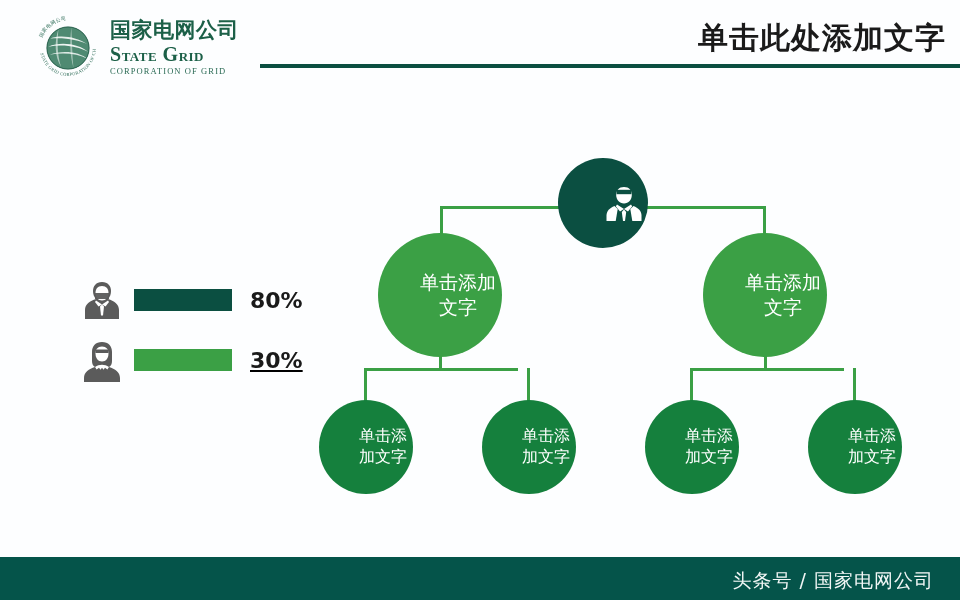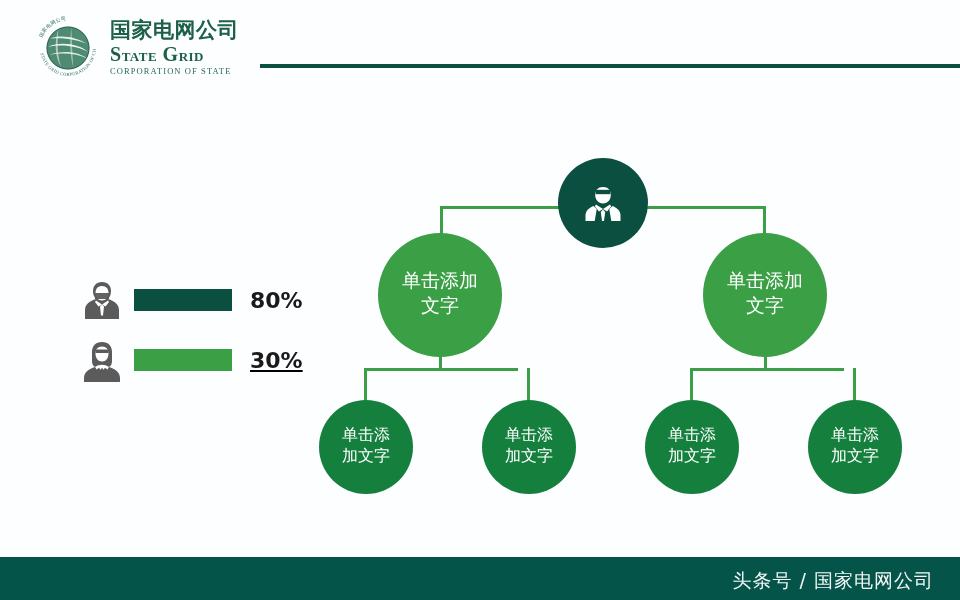--- a/index.html
+++ b/index.html
@@ -153,25 +153,25 @@
   .connector {
     position: absolute;
     background: #3ba045;
   }
 
   .node {
     position: absolute;
     border-radius: 50%;
     display: flex;
     align-items: center;
-    justify-content: center;
+    justify-content: flex-end;
     text-align: center;
     color: #ffffff;
     box-sizing: border-box;
-    font-family: Liberation Mono, monospace;
+    font-family: Liberation Serif, serif;
   }
   .node-top {
     left: 558px; top: 158px;
     width: 90px; height: 90px;
     background: #0b4f41;
   }
   .node-mid {
     width: 124px; height: 124px;
     background: #3ba045;
     font-size: 19px;
@@ -216,25 +216,26 @@
       <text font-size="6.6" fill="#2a6a54" font-family="'Liberation Serif',serif" letter-spacing="0.5">
         <textPath href="#ringBot" startOffset="6%">STATE GRID CORPORATION OF CHINA</textPath>
       </text>
     </svg>
     <div class="logo-text">
       <div class="logo-cn">国家电网公司</div>
       <div class="logo-en">
         <span>S</span><small>TATE</small>
         <span>G</span><small>RID</small>
       </div>
-      <div class="logo-sub">CORPORATION OF STATE</div>
+      <div class="logo-sub">CORPORATION OF GRID</div>
     </div>
   </div>
 
   <div class="title-rule"></div>
+  <div class="slide-title">单击此处添加文字</div>
 
   <div class="legend">
 
     <div class="legend-row r1">
       <svg class="legend-icon" viewBox="0 0 40 44">
         <path d="M20 4 c-6 0 -9 4 -9 9 c0 3 1 6 3 8 c-6 2 -11 5 -11 11 l0 9 l34 0 l0 -9 c0 -6 -5 -9 -11 -11 c2 -2 3 -5 3 -8 c0 -5 -3 -9 -9 -9 z" fill="#5b5b5b"></path>
         <path d="M20 8 c-4.5 0 -6.5 3 -6.5 7 c0 4 2.5 7.5 6.5 7.5 c4 0 6.5 -3.5 6.5 -7.5 c0 -4 -2 -7 -6.5 -7 z" fill="#ffffff"></path>
         <path d="M13 21 l0 -6 l14 0 l0 6 z" fill="#5b5b5b" opacity="0.95"></path>
         <path d="M14 22.5 l6 4 l-3.5 2 l-3.5 -4.5 z" fill="#ffffff"></path>
         <path d="M26 22.5 l-6 4 l3.5 2 l3.5 -4.5 z" fill="#ffffff"></path>

